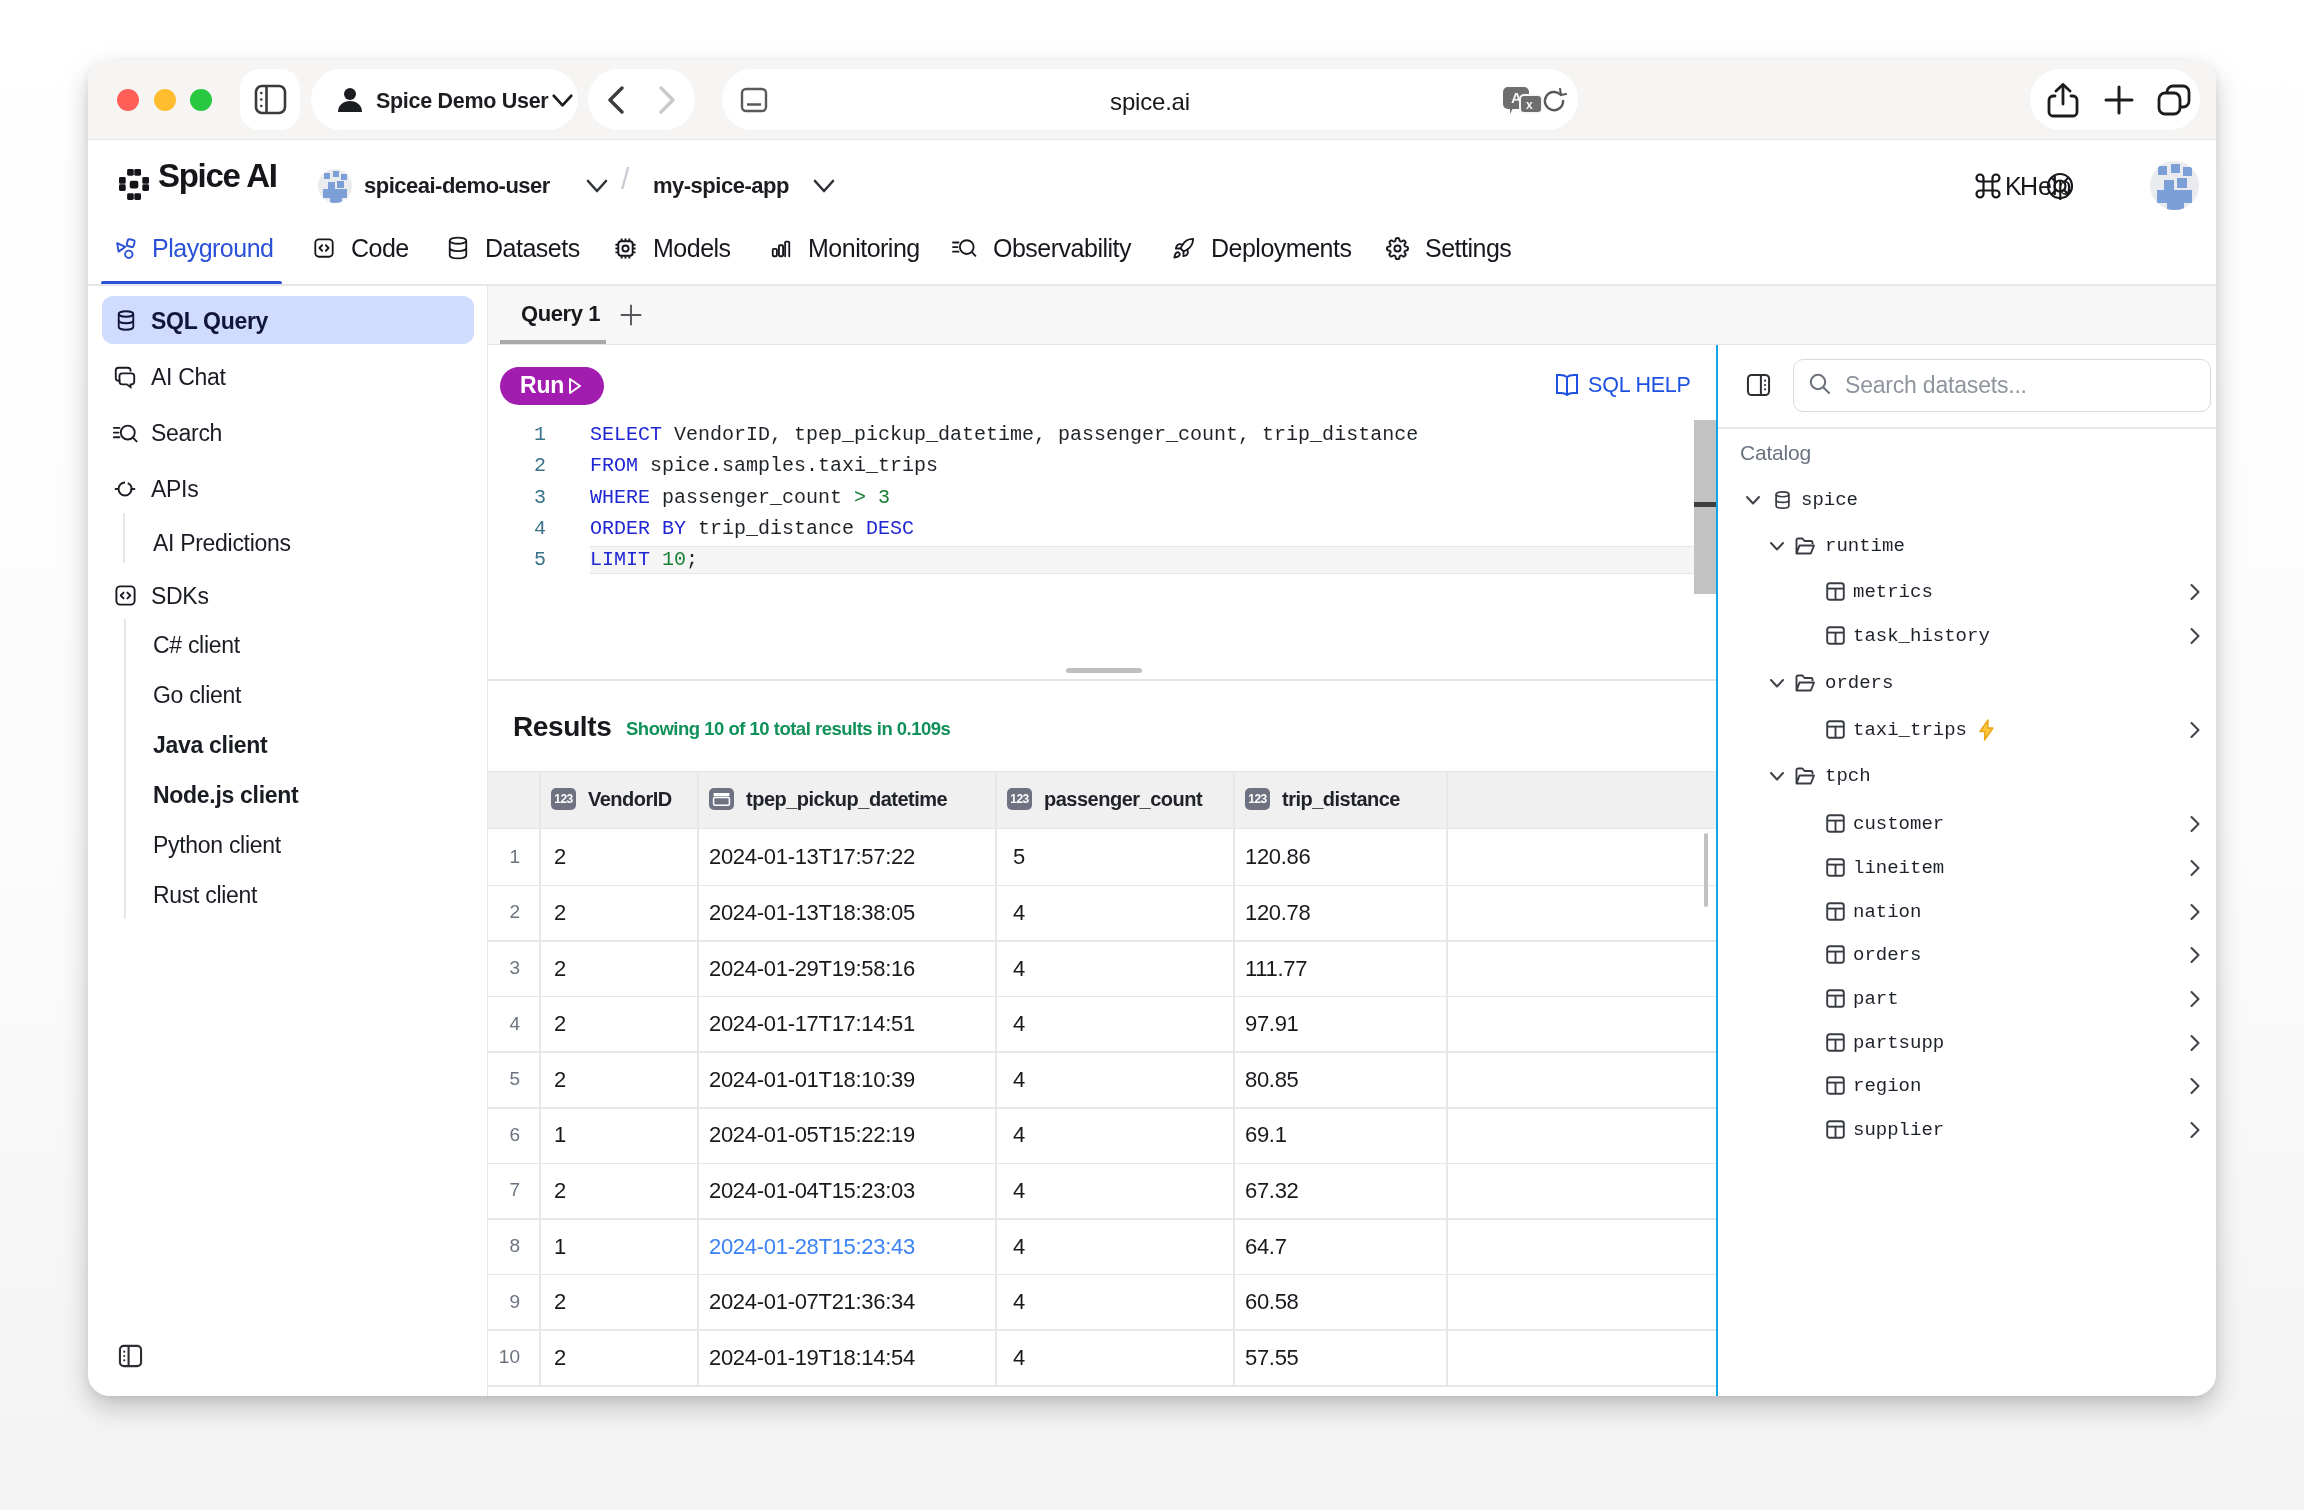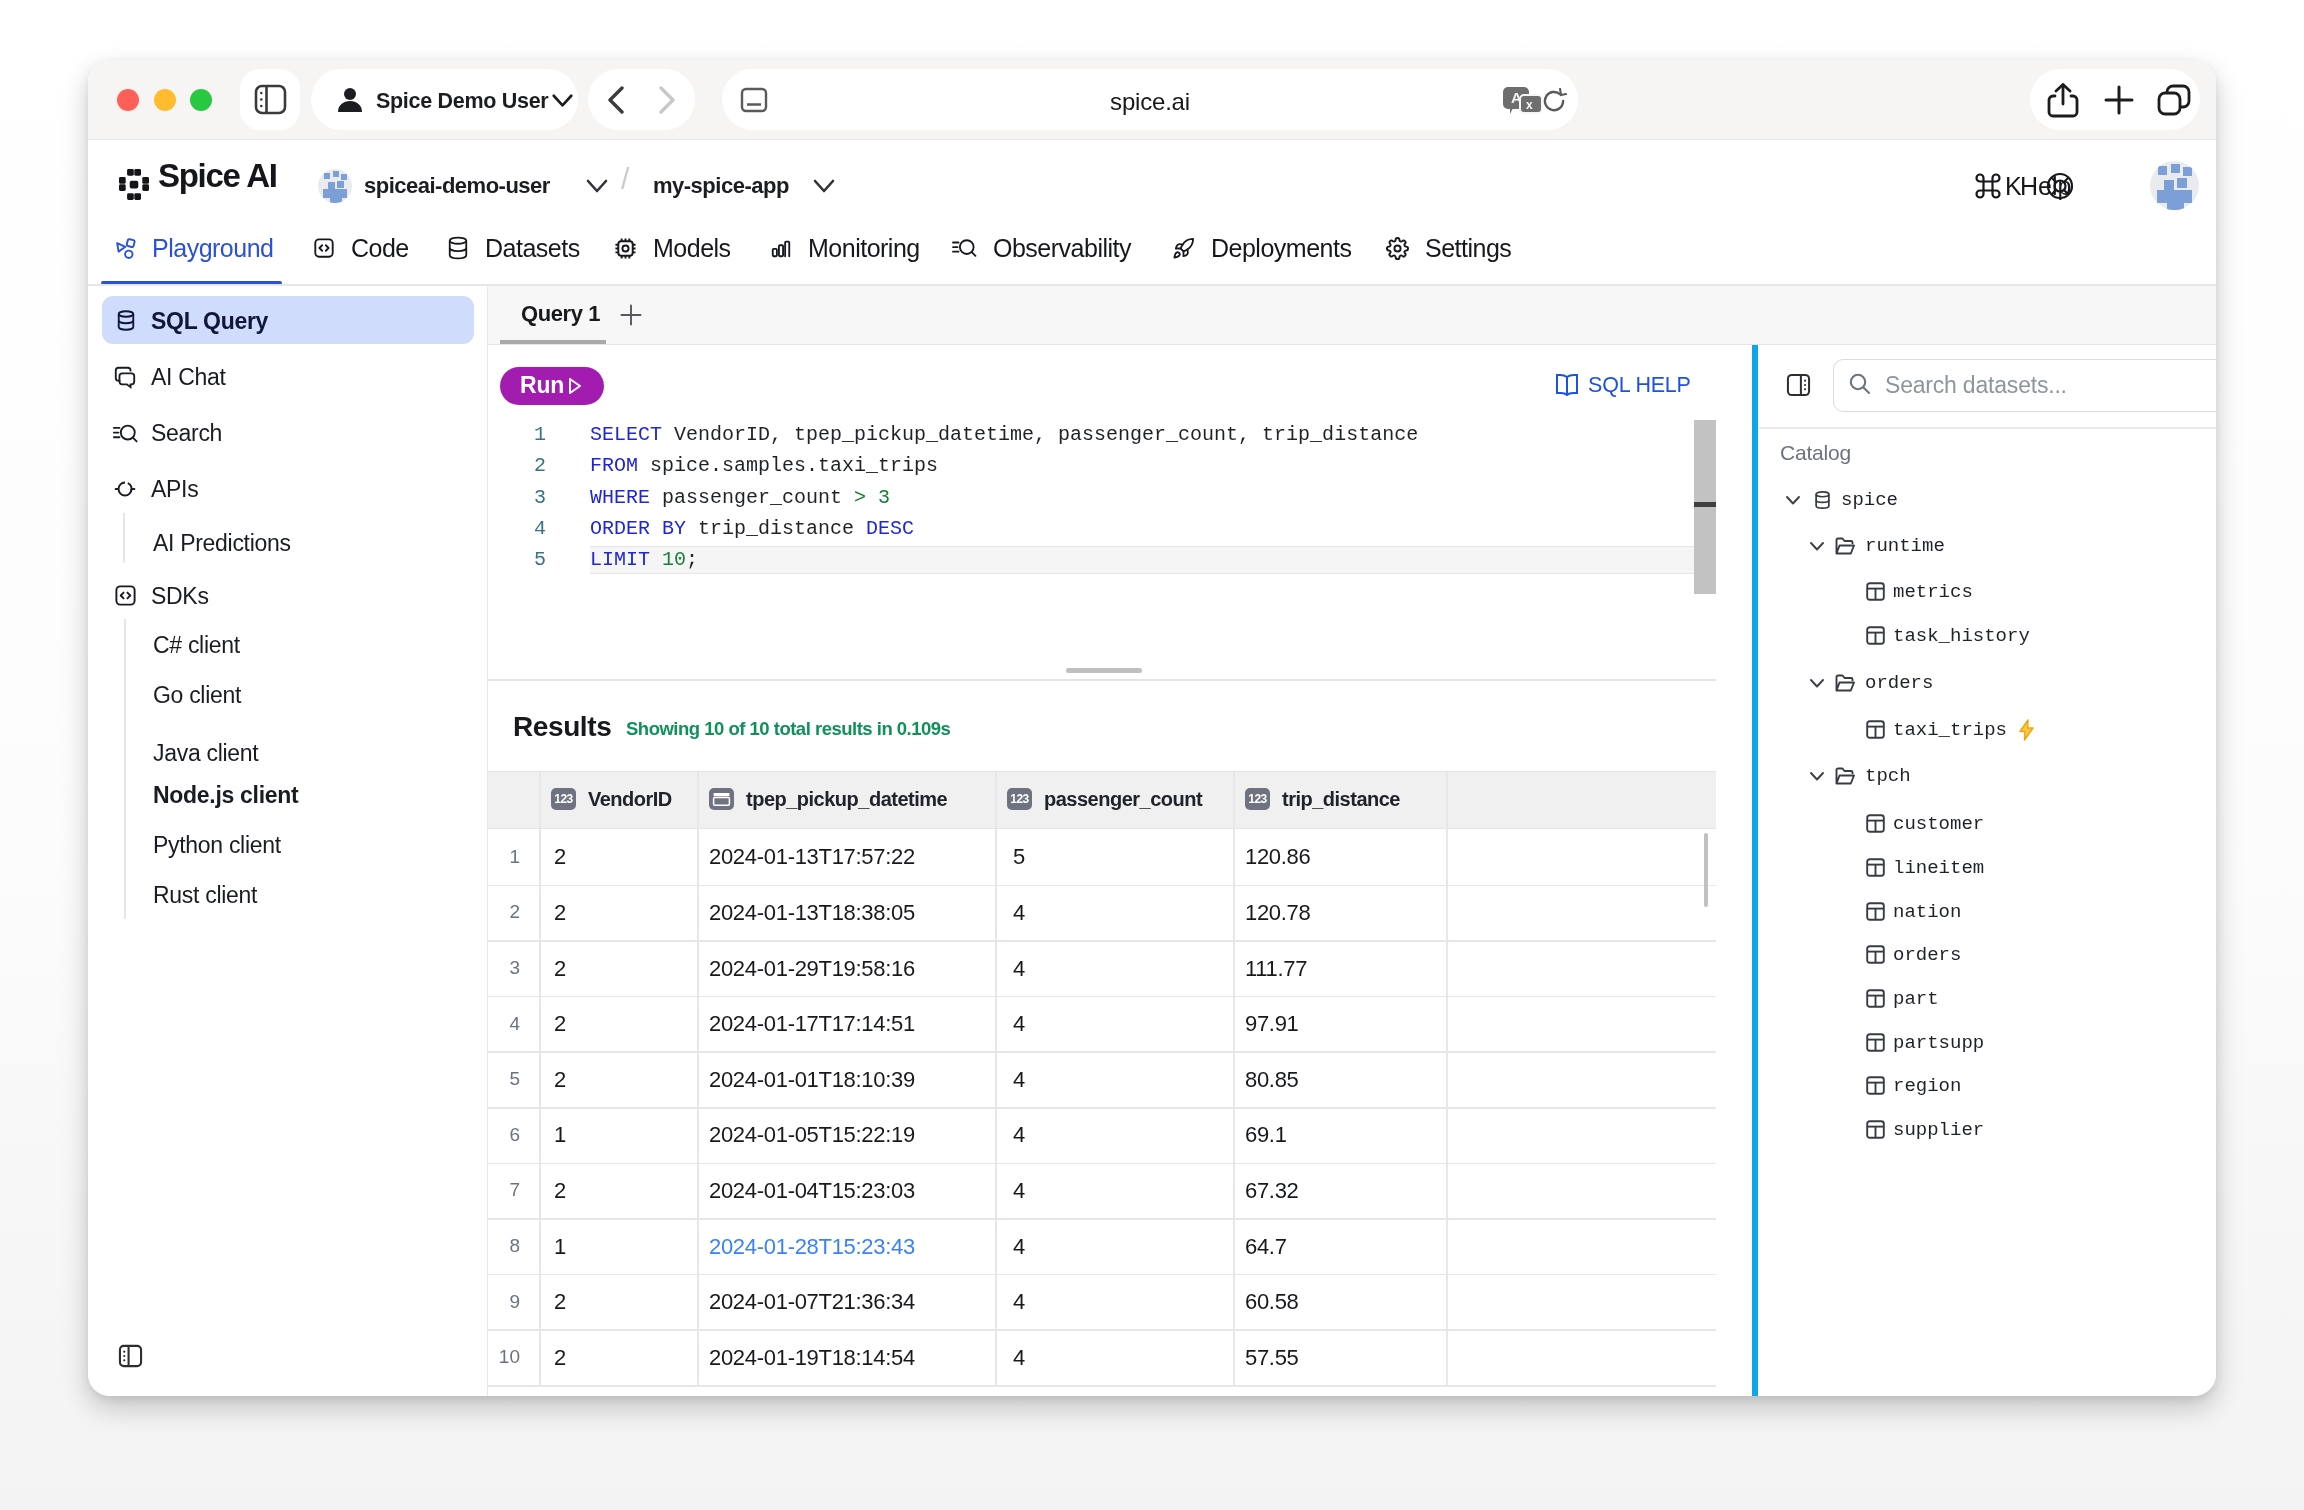--- a/index.html
+++ b/index.html
@@ -28,21 +28,21 @@
 #navbar .navunder { position:absolute; left:13px; top:64px; width:181px; height:4px; background:#2b51d8; border-radius:2px;}
 #navborder { position:absolute; left:0; top:224px; width:2128px; height:2px; background:#e7e7e7; }
 .navitem { position:absolute; top:0; height:62px; display:flex; align-items:center; font-size:25px; letter-spacing:-0.5px; color:#16181d; font-weight:500;}
 .navitem svg { margin-right:16px; }
 
 #sidebar { position:absolute; left:0; top:226px; width:400px; height:1110px; background:#fff; border-right:1px solid #e8e8e8; }
 .sbitem { position:absolute; left:63px; font-size:23px; font-weight:500; color:#191c22; letter-spacing:-0.3px; }
 
 #tabstrip { position:absolute; left:400px; top:226px; width:1728px; height:59px; background:#f7f7f7; border-bottom:1px solid #e4e4e4; }
 #main { position:absolute; left:400px; top:285px; width:1228px; height:1051px; background:#fff; }
-#rightpanel { position:absolute; left:1664px; top:285px; width:500px; height:1051px; background:#fff; border-left:6px solid #0ea5e9; }
+#rightpanel { position:absolute; left:1628px; top:285px; width:500px; height:1051px; background:#fff; border-left:2px solid #0ea5e9; }
 .mono { font-family:"Liberation Mono", monospace; }
 .kw{color:#2027d2;} .num{color:#1a7f37;} .op{color:#1a7f37;}
 .treetxt{font-family:"Liberation Mono",monospace;font-size:19px;color:#1d212a;}
 </style>
 </head>
 <body>
 <div id="window">
   <div id="toolbar">
     <div class="light" style="left:29px;background:#fe5f57;"></div>
     <div class="light" style="left:66px;background:#febc2e;"></div>
@@ -284,21 +284,21 @@
     <div class="abs" style="left:35px;top:227px;width:2px;height:50px;background:#e4e6ea;"></div>
     <div class="sbitem" style="left:65px;top:244px;font-weight:400;">AI Predictions</div>
     <svg class="abs" style="left:26px;top:298px;" width="23" height="23" viewBox="0 0 24 24" fill="none" stroke="#191c22" stroke-width="2">
       <rect x="2.5" y="2.5" width="19" height="19" rx="4"></rect>
       <path d="M10 9 l-3 3 l3 3 M14 9 l3 3 l-3 3" stroke-linecap="round" stroke-linejoin="round"></path>
     </svg>
     <div class="sbitem" style="top:297px;">SDKs</div>
     <div class="abs" style="left:36px;top:333px;width:2px;height:300px;background:#e4e6ea;"></div>
     <div class="sbitem" style="left:65px;top:346px;font-weight:400;">C# client</div>
     <div class="sbitem" style="left:65px;top:396px;font-weight:400;">Go client</div>
-    <div class="sbitem" style="left:65px;top:446px;font-weight:400;margin-top:8px;">Java client</div>
+    <div class="sbitem" style="left:65px;top:446px;font-weight:700;">Java client</div>
     <div class="sbitem" style="left:65px;top:496px;font-weight:700;">Node.js client</div>
     <div class="sbitem" style="left:65px;top:546px;font-weight:400;">Python client</div>
     <div class="sbitem" style="left:65px;top:596px;font-weight:400;">Rust client</div>
     <svg class="abs" style="left:30px;top:1058px;" width="25" height="24" viewBox="0 0 26 25" fill="none" stroke="#2c2e33" stroke-width="2.2">
       <rect x="2" y="2" width="22" height="21" rx="4"></rect>
       <line x1="11" y1="2" x2="11" y2="23"></line>
       <circle cx="6.5" cy="8" r="1.15" fill="#2c2e33" stroke="none"></circle>
       <circle cx="6.5" cy="12.5" r="1.15" fill="#2c2e33" stroke="none"></circle>
       <circle cx="6.5" cy="17" r="1.15" fill="#2c2e33" stroke="none"></circle>
     </svg>

